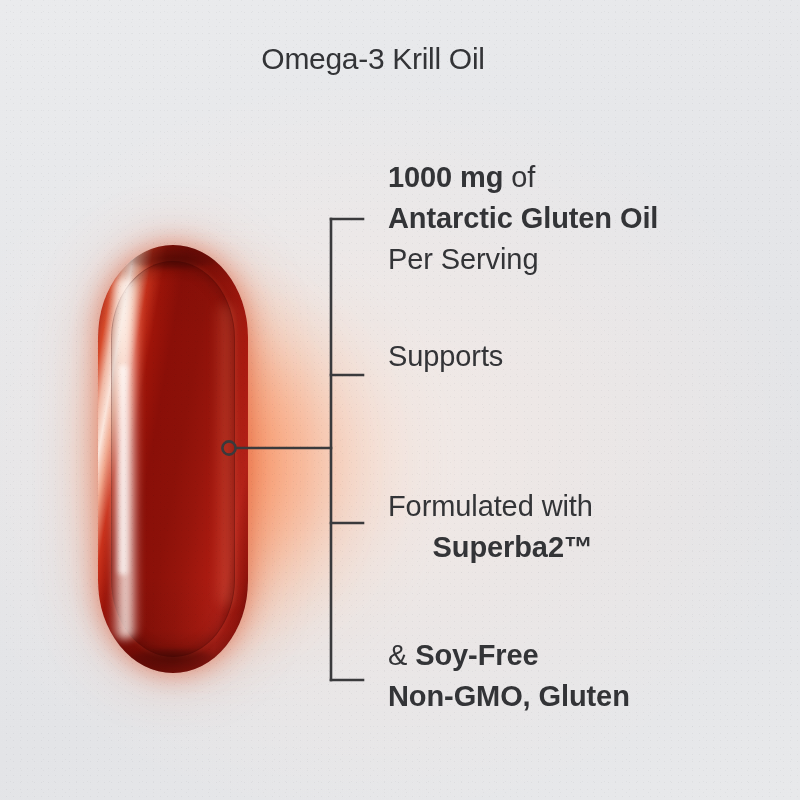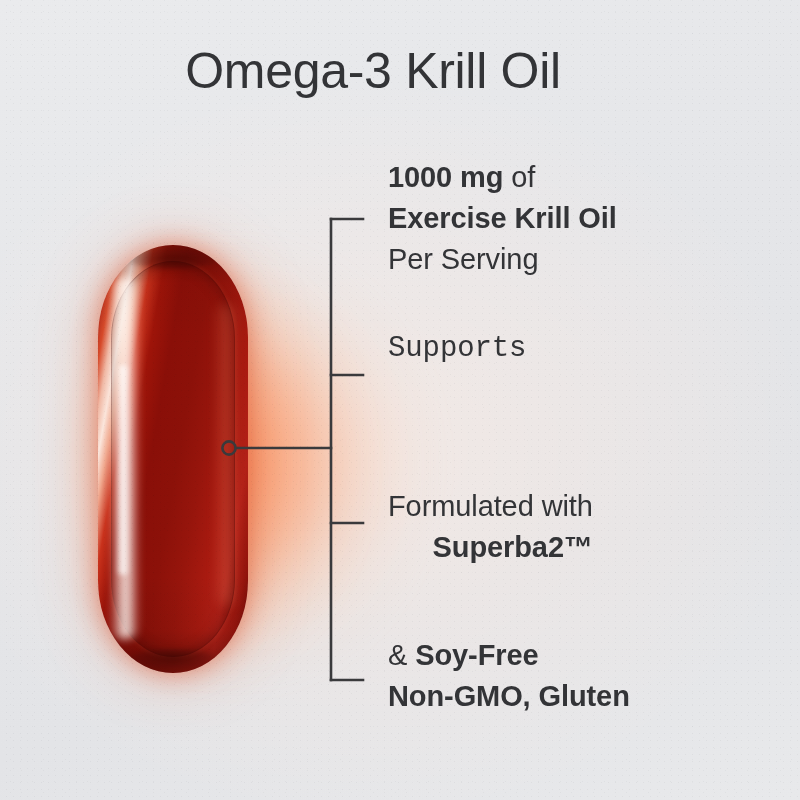--- a/index.html
+++ b/index.html
@@ -40,21 +40,21 @@
     mix-blend-mode: multiply;
   }
 
   
   #title {
     position: absolute;
     left: 0;
     top: 42px;
     width: 746px;
     text-align: center;
-    font-size: 50px;
+    font-size: 30px;
     font-weight: 500;
     letter-spacing: -0.3px;
     color: #333437;
     white-space: nowrap;
   }
 
   
   #capsule-wrap {
     position: absolute;
     left: 96px;
@@ -229,21 +229,21 @@
     left: 388px;
     color: #333437;
     font-size: 29px;
     line-height: 41px;
     letter-spacing: -0.1px;
   }
   .callout b { font-weight: 700; }
   .callout .reg { font-weight: 400; }
 
   #callout-1 { top: 157px; }
-  #callout-2 { top: 328px; font-family: Liberation Mono, monospace; }
+  #callout-2 { top: 336px; }
   #callout-3 { top: 486px; text-align: right; }
   #callout-4 { top: 635px; }
 </style>
 </head>
 <body>
 
 <div id="stage">
 
   <div id="title">Omega-3 Krill Oil</div>
 
@@ -271,21 +271,21 @@
       <line x1="236" y1="448" x2="331" y2="448"></line>
       <circle cx="229" cy="448" r="6.6"></circle>
     </g>
   </svg>
 
   <div class="callout" id="callout-1">
     <div>
       <b>1000 mg</b><span class="reg"> of</span>
     </div>
     <div>
-      <b>Exercise Krill Oil</b>
+      <b>Antarctic Gluten Oil</b>
     </div>
     <div>
       <span class="reg">Per Serving</span>
     </div>
   </div>
 
   <div class="callout" id="callout-2">
     <div>
       <span class="reg">Supports</span>
     </div>

